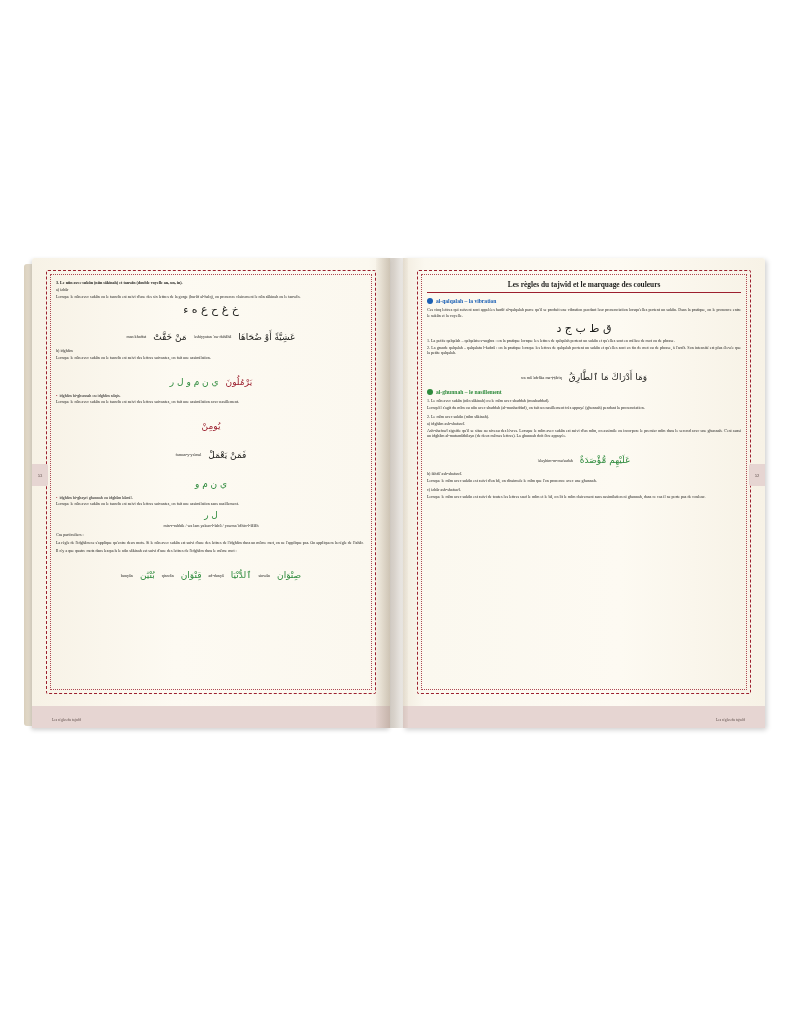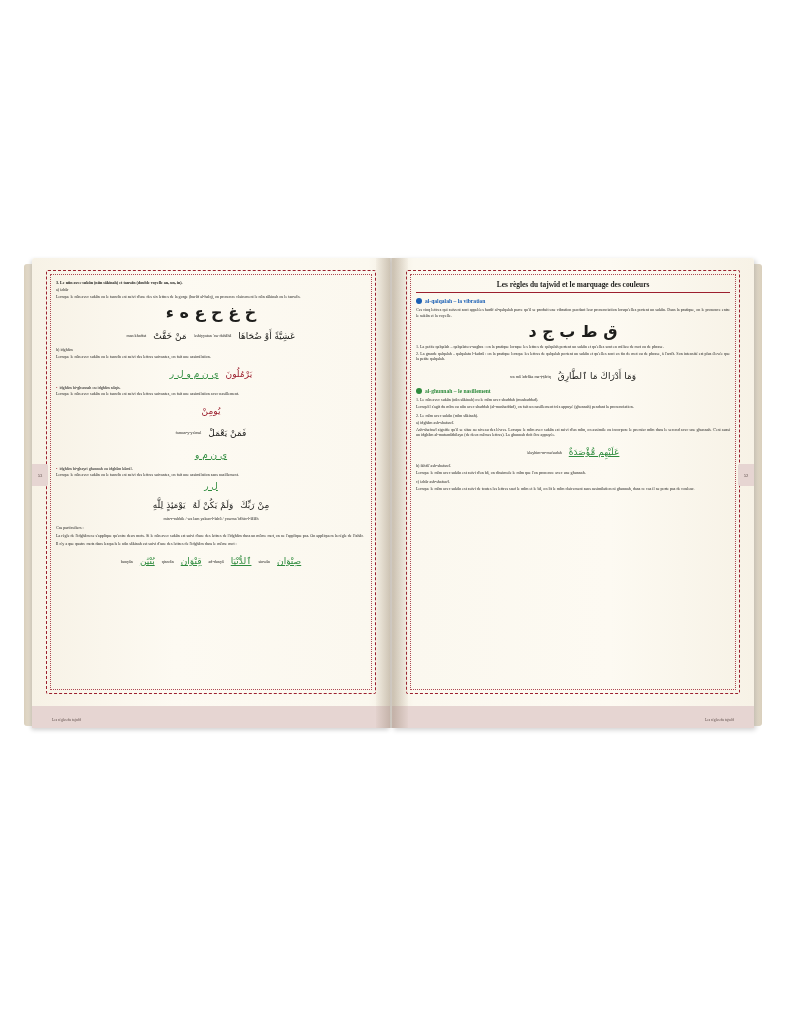--- a/index.html
+++ b/index.html
@@ -8,21 +8,21 @@
   .stage{position:relative;width:791px;height:1024px;background:#ffffff;}
 
   
   .book{position:absolute;left:20px;top:258px;width:752px;height:490px;}
 
   .page{position:absolute;top:0;background:#fbf7ec;box-sizing:border-box;}
   .page.left{left:12px;width:358px;height:470px;
     border-top-left-radius:3px;border-bottom-left-radius:3px;
     box-shadow:-1px 2px 4px rgba(0,0,0,.18);
     background:linear-gradient(to left,#f2ece0 0%,#fbf8ef 6%,#fdfaf2 60%,#f7f2e6 100%);}
-  .page.right{left:372px;width:362px;height:470px;
+  .page.right{left:383px;width:362px;height:470px;
     border-top-right-radius:3px;border-bottom-right-radius:3px;
     box-shadow:2px 2px 5px rgba(0,0,0,.18);
     background:linear-gradient(to right,#f2ece0 0%,#fbf8ef 6%,#fdfaf2 60%,#f7f2e6 100%);}
 
   
   .gutter{position:absolute;left:356px;top:0;width:32px;height:470px;
     background:linear-gradient(to right,rgba(160,140,110,.05),rgba(120,100,75,.30) 45%,rgba(120,100,75,.30) 55%,rgba(160,140,110,.05));
     pointer-events:none;}
 
   
@@ -53,24 +53,24 @@
   .dot.green{background:#2e8b3d;}
   .sec-title{font-size:5.6px;font-weight:bold;}
   .sec-title.blue{color:#1a5fb4;}
   .sec-title.green{color:#2e8b3d;}
   .bullet{font-size:4.1px;margin:2px 0 1.2px 0;}
   .bullet:before{content:"\2022";color:#9c1f2e;margin-right:2px;}
 
   
   .ar{direction:rtl;text-align:center;font-size:9px;color:#1d1d1b;margin:3px 0;letter-spacing:.3px;
       font-family:"DejaVu Sans",sans-serif;}
-  .ar.big{font-size:16px;font-weight:bold;}
-  .ar.green{color:#2e8b3d;text-decoration:underline;}
+  .ar.big{font-size:11px;}
+  .ar.green{color:#2e8b3d;}
   .ar.red{color:#9c1f2e;}
-  .exline{display:flex;justify-content:center;align-items:center;gap:7px;margin:6px 0 3px 0;}
+  .exline{display:flex;justify-content:center;align-items:center;gap:7px;margin:13px 0 3px 0;}
   .translit{font-size:4.1px;color:#1d1d1b;}
   .ctr{text-align:center;}
 
   
   .footer{position:absolute;left:0;right:0;bottom:0;height:22px;background:#e6d5d2;}
   .footer .ft{position:absolute;bottom:6px;font-size:3.6px;color:#5a4a46;}
   .page.left .footer .ft{left:20px;}
   .page.right .footer .ft{right:20px;}
 
   
@@ -126,25 +126,20 @@
         </div>
         <div class="exline">
           <span class="ar green">ي ن م و</span>
         </div>
 
         <p class="bullet">idghâm bi-ghayri ghunnah ou idghâm kâmil.</p>
         <p class="t">Lorsque le nûn avec sukûn ou le tanwîn est suivi des lettres suivantes, on fait une assimilation sans nasillement.</p>
 
         <div class="ar green">ل ر</div>
 
-        <div class="exline">
-          <span class="ar">يَوْمَئِذٍ لِلَّهِ</span>
-          <span class="ar">وَلَمْ يَكُنْ لَهُ</span>
-          <span class="ar">مِنْ رَبِّكَ</span>
-        </div>
         <div class="ctr translit">min-r-rabbik / wa lam yakun-l-lahû / yawma 'idhin-l-lâlâh</div>
 
         <p class="t" style="margin-top:4px;">Cas particuliers :</p>
         <p class="t">La règle de l'idghâm ne s'applique qu'entre deux mots. Si le nûn avec sukûn est suivi d'une des lettres de l'idghâm dans un même mot, on ne l'applique pas. On appliquera la règle de l'izhâr.</p>
         <p class="t">Il n'y a que quatre mots dans lesquels le nûn sâkinah est suivi d'une des lettres de l'idghâm dans le même mot :</p>
 
         <div class="exline">
           <span class="translit">bunyân</span>
           <span class="ar green">بُنْيَٰن</span>
           <span class="translit">qinwân</span>

